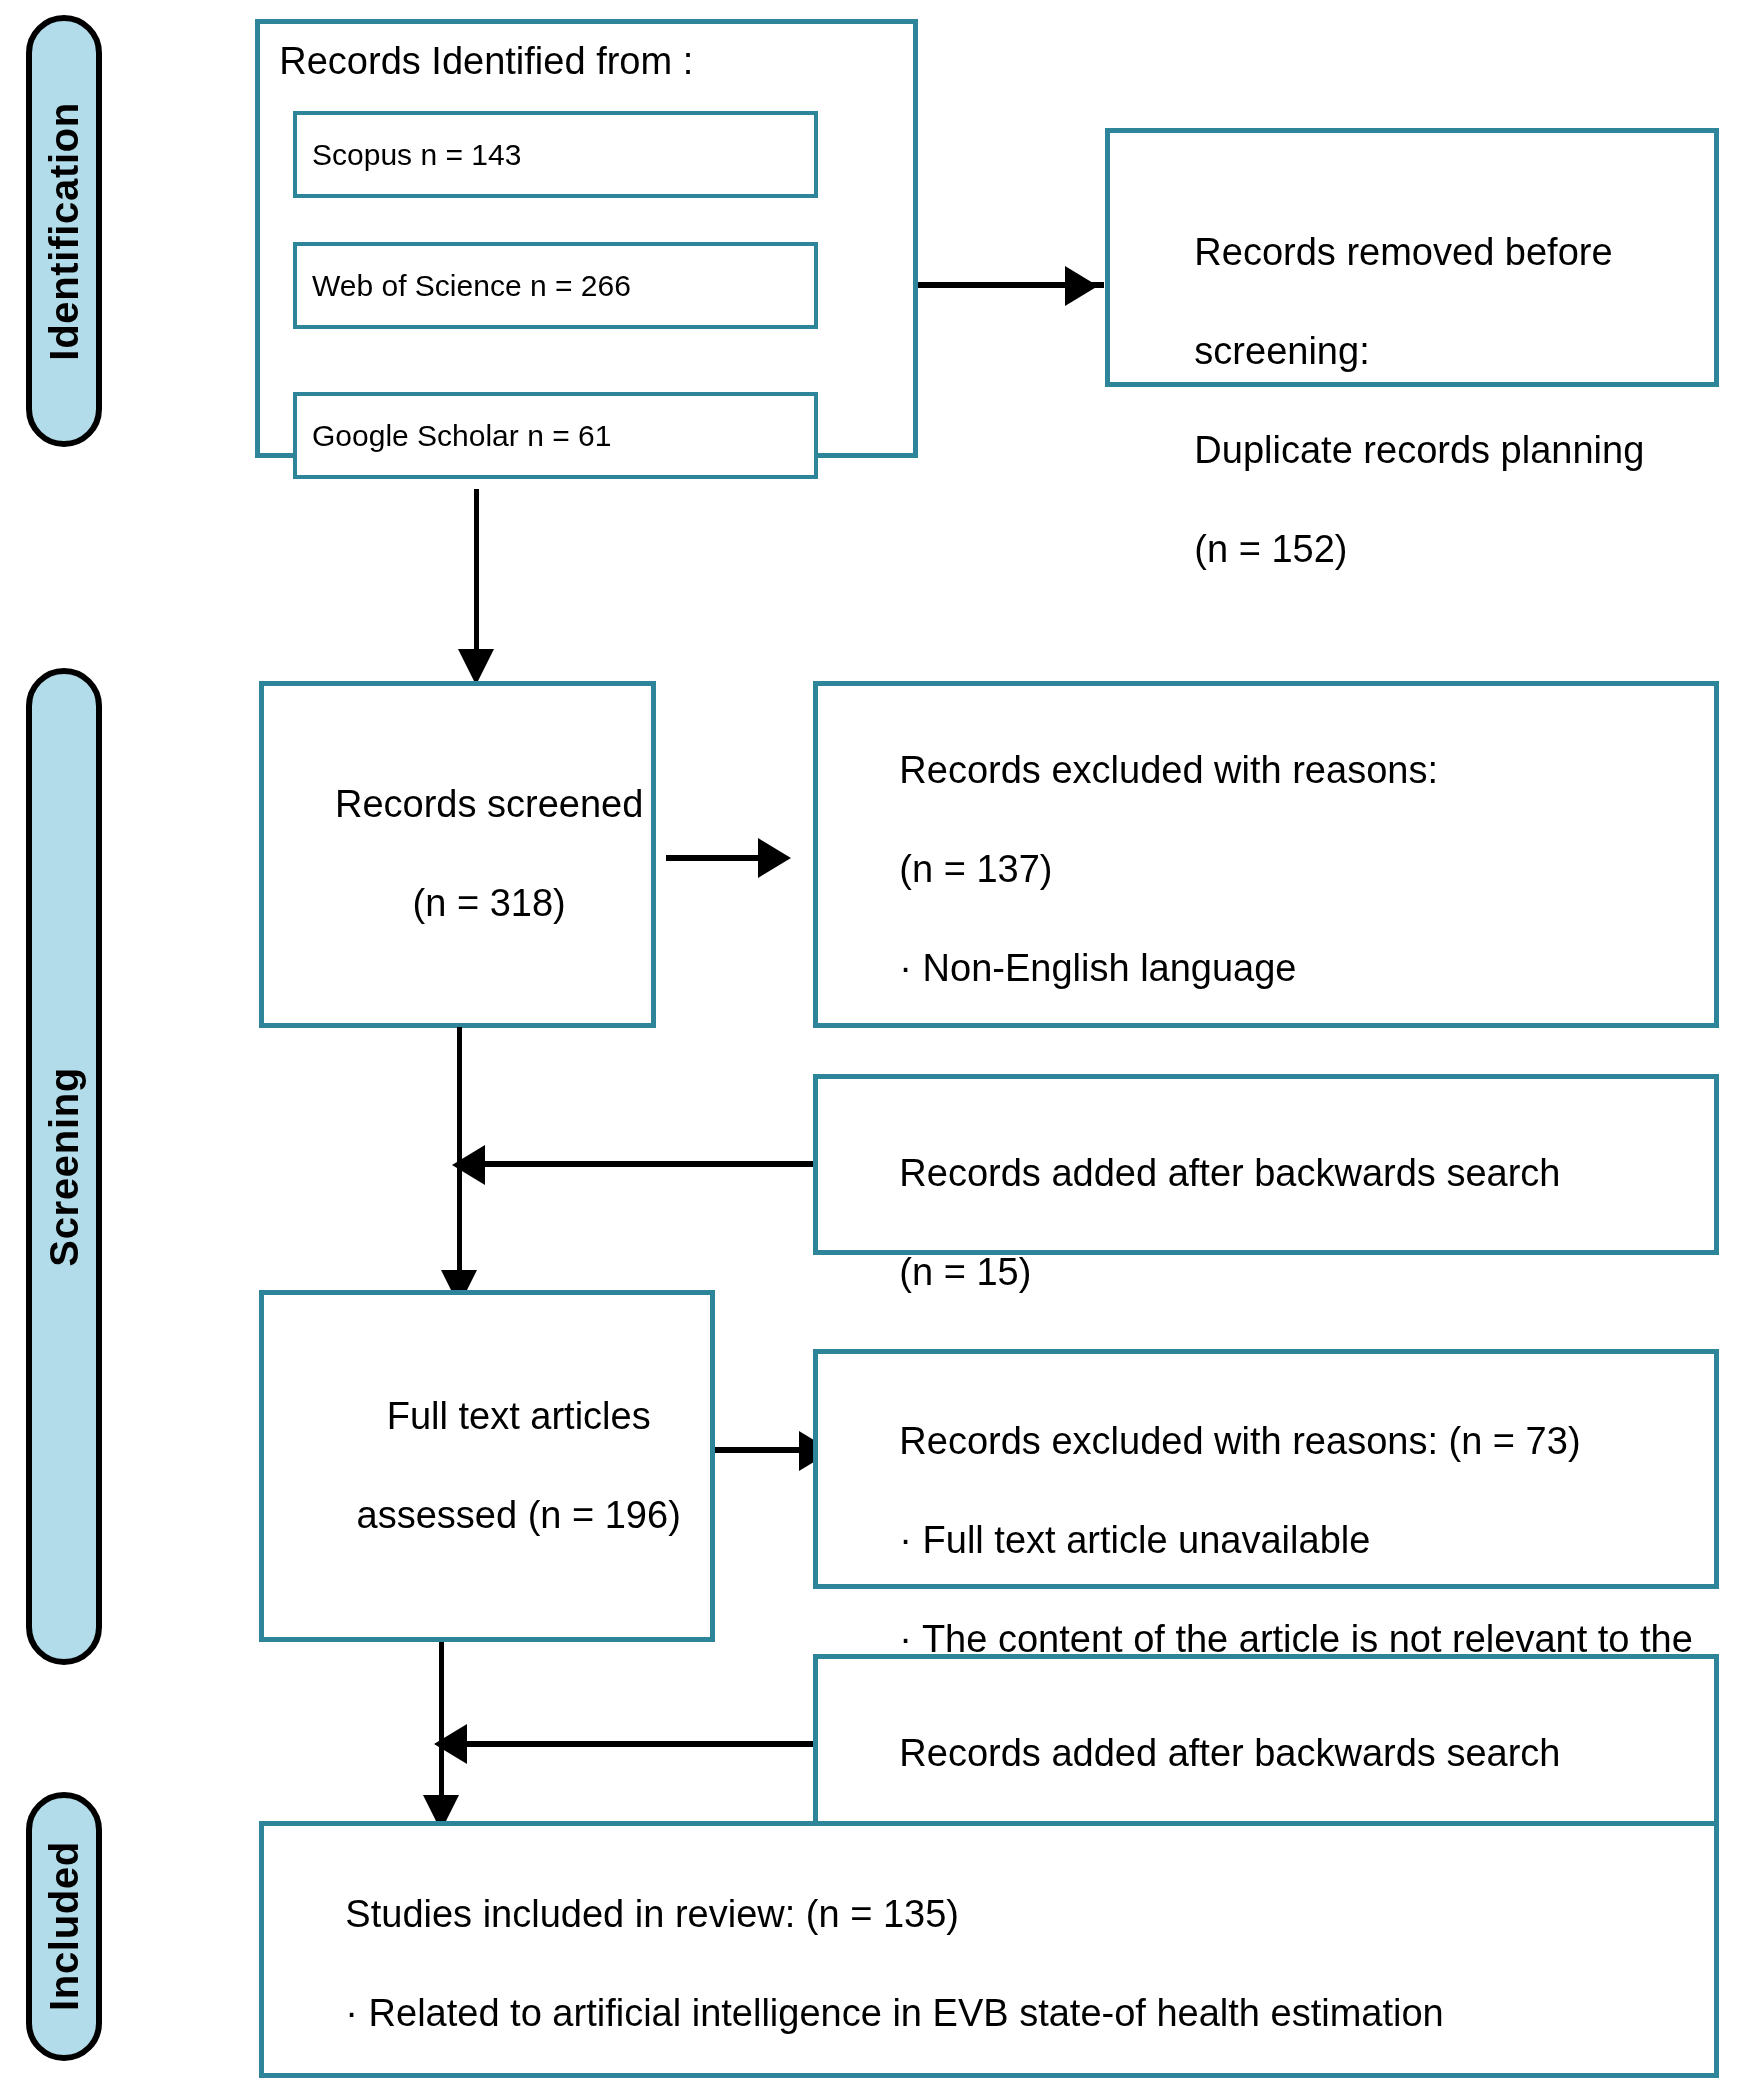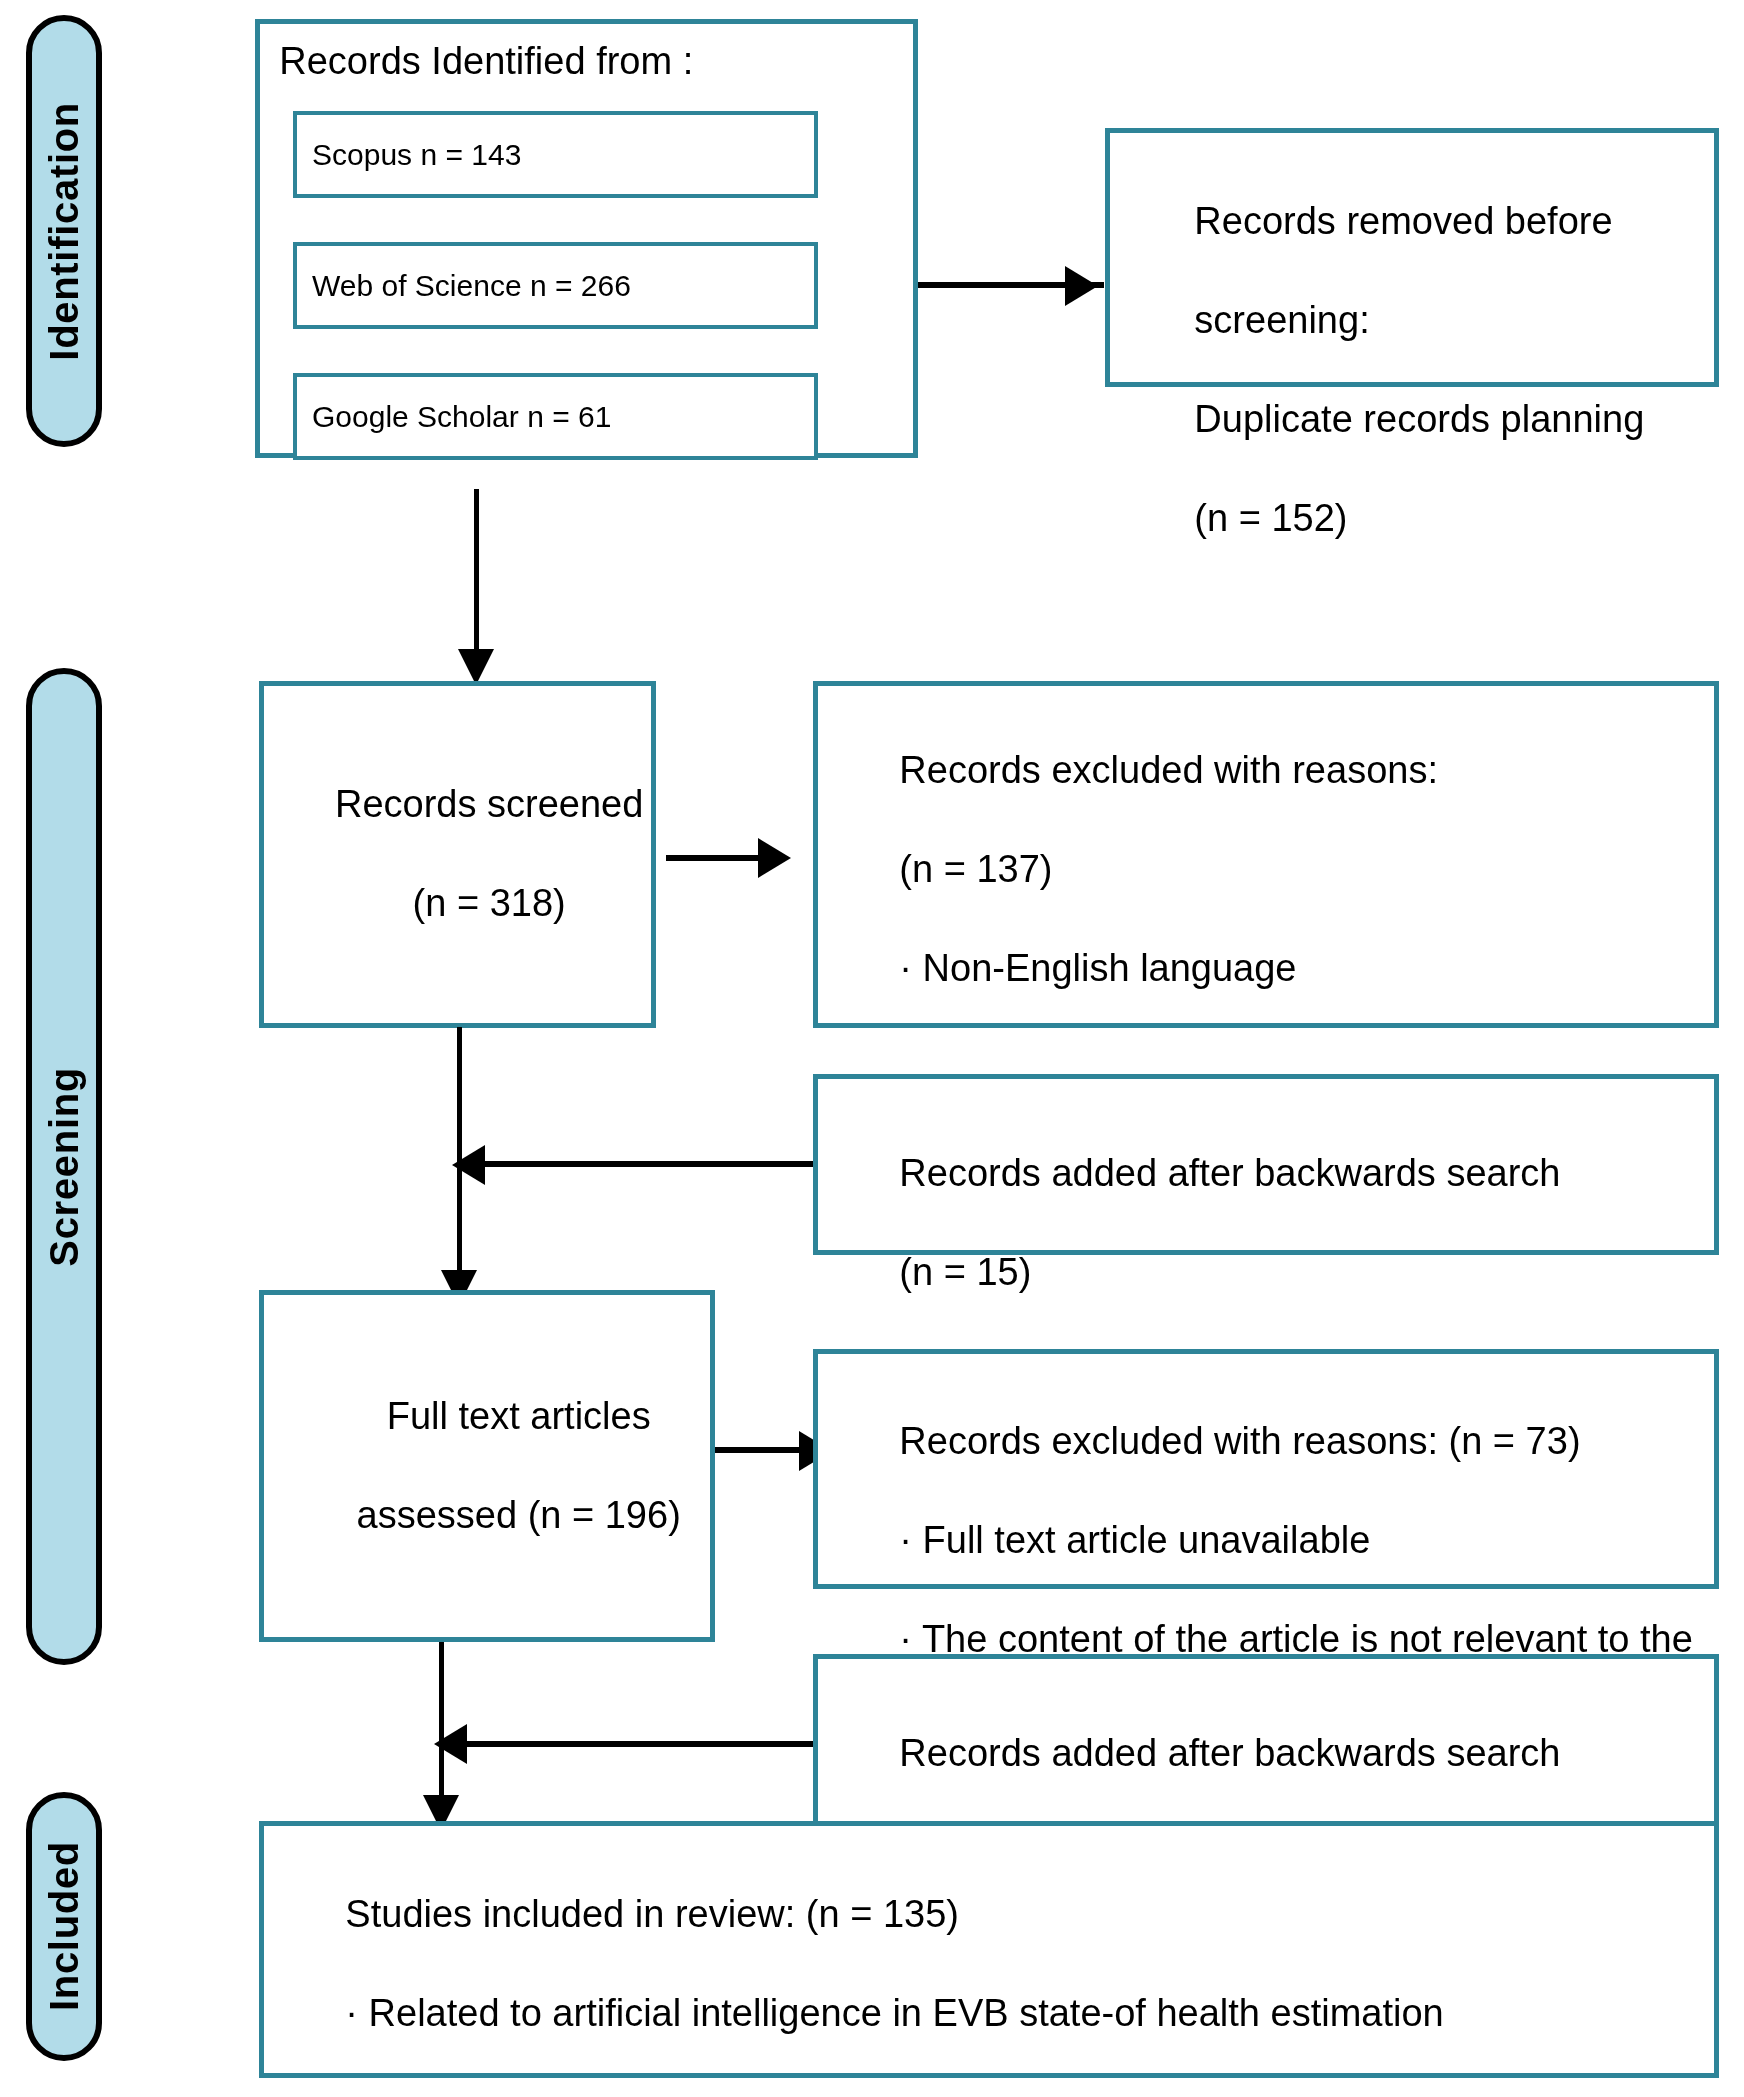--- a/index.html
+++ b/index.html
@@ -134,32 +134,32 @@
     <div class="box-text pad" style="padding:12.4px 0 0 19.3px;">Records Identified from :</div>
 
     <div class="nested" style="left:33px; top:87px; width:525px; height:87px;">
       <span class="nested-text">Scopus n = 143</span>
     </div>
 
     <div class="nested" style="left:33px; top:218px; width:525px; height:87px;">
       <span class="nested-text">Web of Science n = 266</span>
     </div>
 
-    <div class="nested" style="left:33px; top:349px; width:525px; height:87px;">
+    <div class="nested" style="left:33px; top:368px; width:525px; height:87px;">
       <span class="nested-text">Google Scholar n = 61</span>
     </div>
   </div>
 
   <div class="conn">
     <div class="hline" style="left:918px; top:282px; width:186px;"></div>
     <div class="arrow-right" style="left:1065px; top:266px;"></div>
   </div>
 
   <div class="box" style="left:1105px; top:128px; width:614px; height:259px;">
-    <div class="box-text pad" style="padding:15px 0 0 21px;">
+    <div class="box-text pad" style="padding:31px 0 0 21px;margin-top:15px;">
       <span>Records removed before</span><br>
       <span>screening:</span><br>
       <span>Duplicate records planning</span><br>
       <span>(n = 152)</span>
     </div>
   </div>
 
   <div class="conn">
     <div class="vline" style="left:474px; top:489px; height:173px;"></div>
     <div class="arrow-down" style="left:458px; top:649px;"></div>

